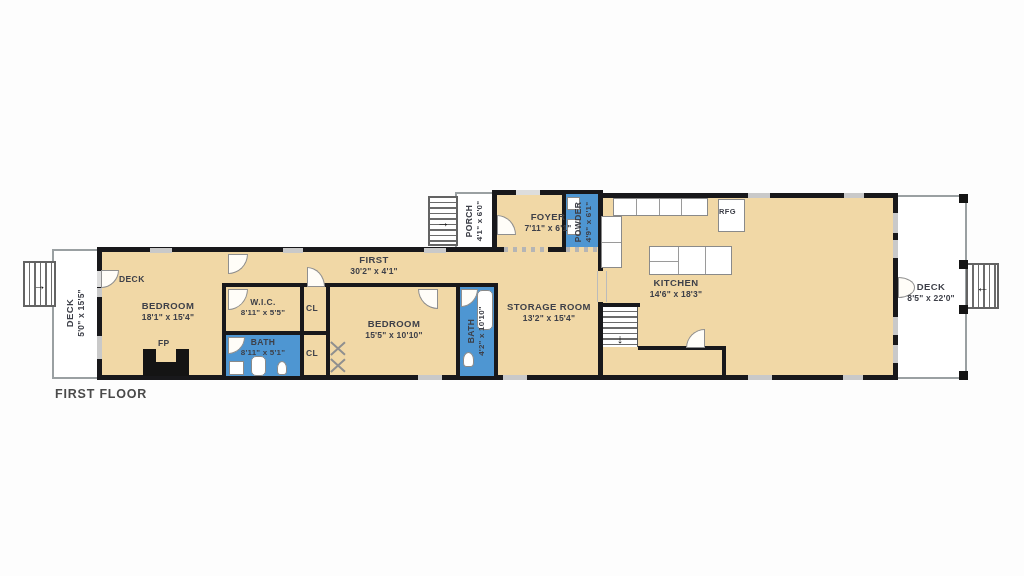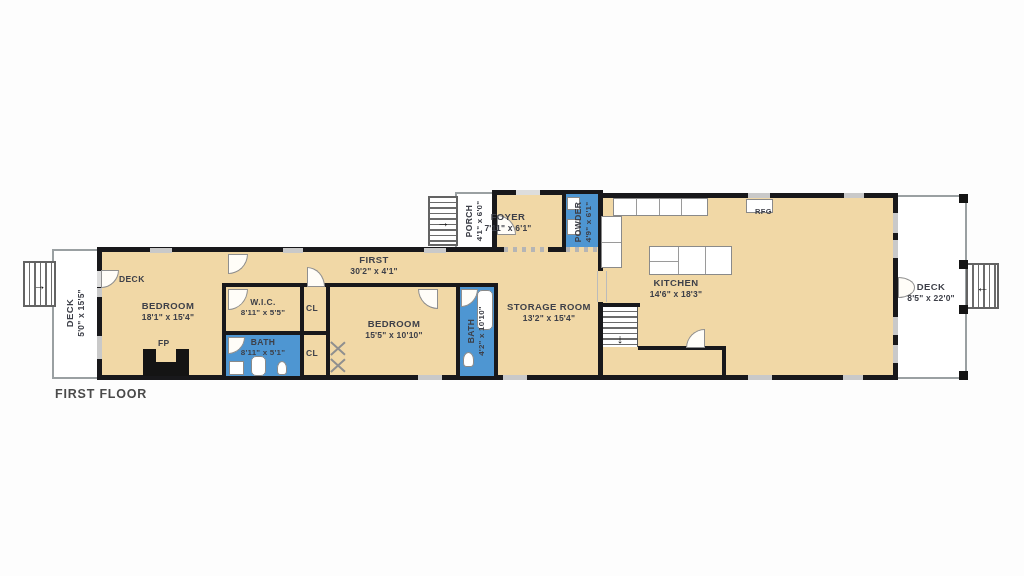--- a/index.html
+++ b/index.html
@@ -106,21 +106,21 @@
   <div class="abs win" style="left:97px;top:271px;width:5px;height:16px;background:#ddd;"></div>
   <div class="abs open-h" style="left:504px;top:247px;width:44px;height:5px;"></div>
   <div class="abs open-h" style="left:566px;top:247px;width:32px;height:5px;"></div>
   <div class="abs open-v" style="left:597px;top:271px;width:10px;height:31px;"></div>
 
   <div class="abs ctr" style="left:613px;top:198px;width:95px;height:18px;">
     <div class="cline-v" style="left:24%;"></div>
     <div class="cline-v" style="left:48%;"></div>
     <div class="cline-v" style="left:72%;"></div>
   </div>
-  <div class="abs ctr" style="left:746px;top:199px;width:27px;height:14px;text-align:right;">
+  <div class="abs ctr" style="left:718px;top:199px;width:27px;height:33px;text-align:left;">
     <span class="tag" style="position:static;font-size:7.5px;line-height:13px;">RFG</span>
   </div>
   <div class="abs ctr" style="left:601px;top:216px;width:21px;height:52px;">
     <div class="cline-h" style="top:50%;"></div>
   </div>
   <div class="abs ctr" style="left:649px;top:246px;width:83px;height:29px;">
     <div class="cline-v" style="left:35%;"></div>
     <div class="cline-v" style="left:68%;"></div>
     <div class="cline-h" style="top:50%;width:35%;right:auto;"></div>
   </div>
@@ -199,21 +199,21 @@
   <div class="lbl small vrot" style="left:440px;top:320px;width:74px;height:22px;">
     <span class="nm">BATH</span>
     <span class="dm">4'2" x 10'10"</span>
   </div>
 
   <div class="lbl small vrot" style="left:446px;top:211px;width:56px;height:20px;">
     <span class="nm">PORCH</span>
     <span class="dm">4'1" x 6'0"</span>
   </div>
 
-  <div class="lbl" style="left:468px;top:211px;width:80px;">
+  <div class="lbl" style="left:508px;top:211px;width:80px;">
     <span class="nm">FOYER</span>
     <span class="dm">7'11" x 6'1"</span>
   </div>
 
   <div class="lbl small vrot" style="left:554px;top:212px;width:58px;height:20px;">
     <span class="nm">POWDER</span>
     <span class="dm">4'9" x 6'1"</span>
   </div>
 
   <div class="lbl" style="left:499px;top:301px;width:100px;">

